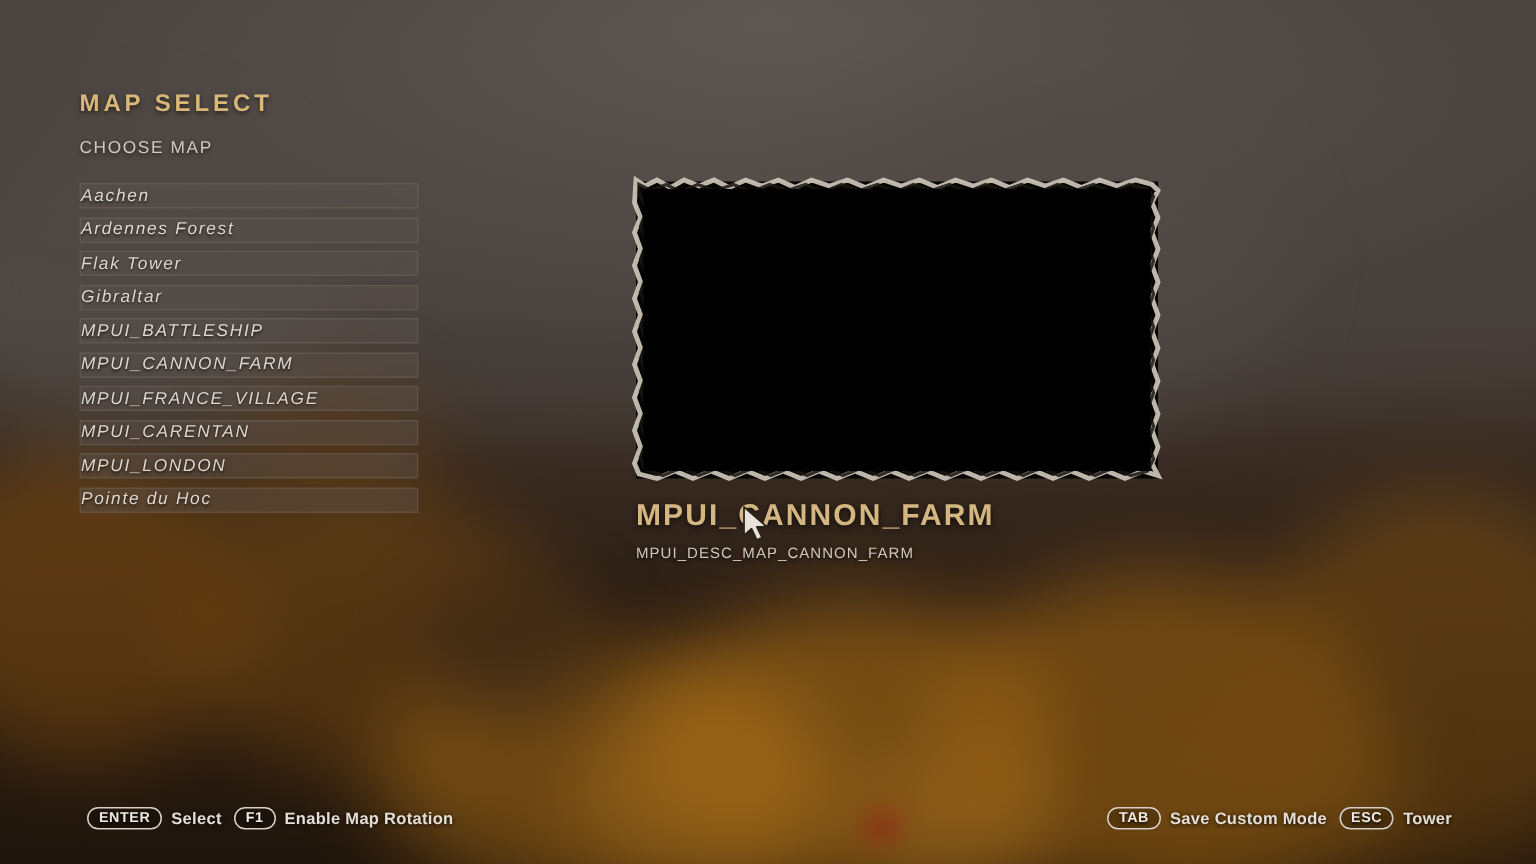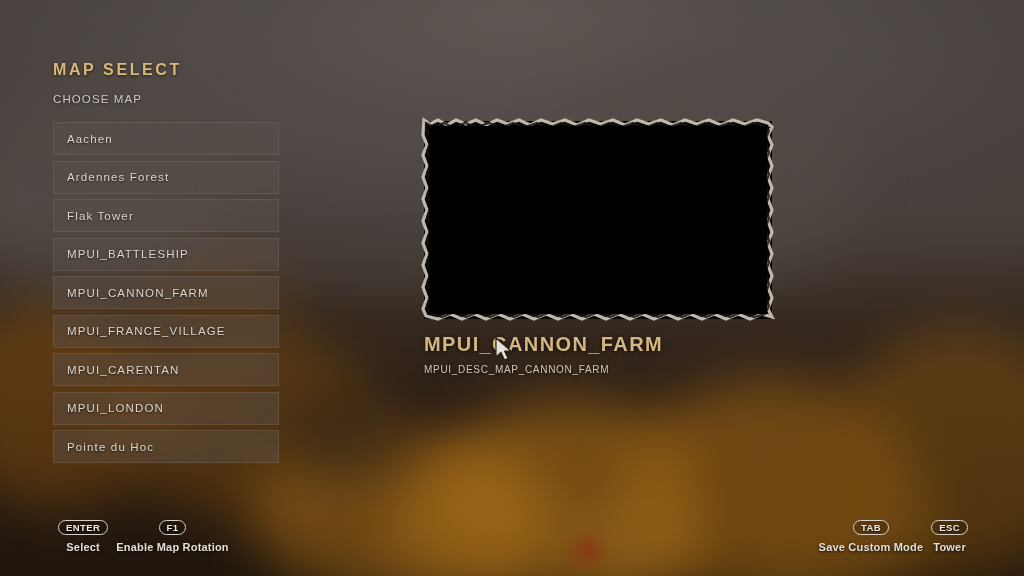--- a/index.html
+++ b/index.html
@@ -43,27 +43,27 @@
   #page-subtitle {
     color:#cfc9c3;
     font-size:11.5px;
     letter-spacing:1.1px;
     margin-top:11px;
     text-shadow:0 1px 3px rgba(0,0,0,.55);
   }
 
   #map-list { position:absolute; left:53px; top:122px; width:226px; }
   .map-item {
-    height:33px;
+    height:17px;
     margin-bottom:5.5px;
     background:rgba(92,84,78,0.42);
     border:1px solid rgba(150,138,126,0.22);
     display:flex; align-items:center;
-    padding-left:13px;
     backdrop-filter:blur(1px);
+    font-style:italic;
   }
   .map-item .label {
     color:#ddd7d0;
     font-size:11.5px;
     letter-spacing:1.15px;
     text-shadow:0 1px 2px rgba(0,0,0,.65);
     white-space:nowrap;
   }
 
   
@@ -100,21 +100,21 @@
     text-shadow:0 1px 3px rgba(0,0,0,.7);
     white-space:nowrap;
   }
 
   
   #cursor { position:absolute; left:495px; top:337px; pointer-events:none; }
 
   
   #hints-left  { position:absolute; left:58px;  bottom:23px; display:flex; align-items:center; gap:8px; }
   #hints-right { position:absolute; right:56px; bottom:23px; display:flex; align-items:center; gap:8px; }
-  .hint { display:flex; align-items:center; gap:6px;flex-direction:column; }
+  .hint { display:flex; align-items:center; gap:6px; }
   .keycap {
     display:inline-flex; align-items:center; justify-content:center;
     height:15px; padding:0 7px;
     border:1.3px solid #d6d0c8;
     border-radius:8px;
     color:#efeae3;
     font-size:9.5px; font-weight:bold;
     letter-spacing:0.4px;
     text-shadow:0 1px 2px rgba(0,0,0,.8);
     background:rgba(0,0,0,0.18);
@@ -157,20 +157,23 @@
     <div class="map-item">
       <span class="label">Aachen</span>
     </div>
     <div class="map-item">
       <span class="label">Ardennes Forest</span>
     </div>
     <div class="map-item">
       <span class="label">Flak Tower</span>
     </div>
     <div class="map-item">
+      <span class="label">Gibraltar</span>
+    </div>
+    <div class="map-item">
       <span class="label">MPUI_BATTLESHIP</span>
     </div>
     <div class="map-item">
       <span class="label">MPUI_CANNON_FARM</span>
     </div>
     <div class="map-item">
       <span class="label">MPUI_FRANCE_VILLAGE</span>
     </div>
     <div class="map-item">
       <span class="label">MPUI_CARENTAN</span>

